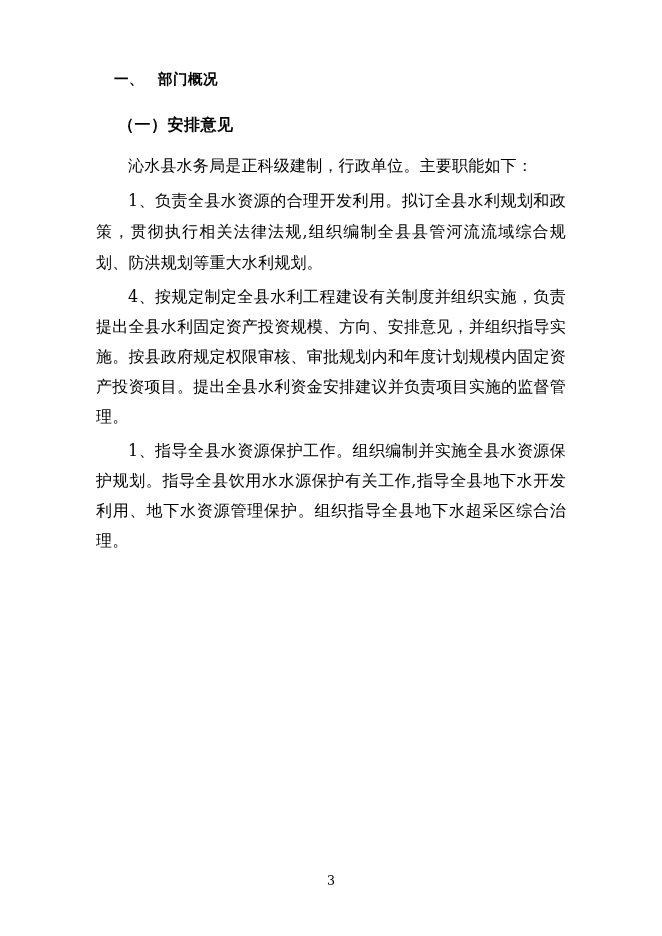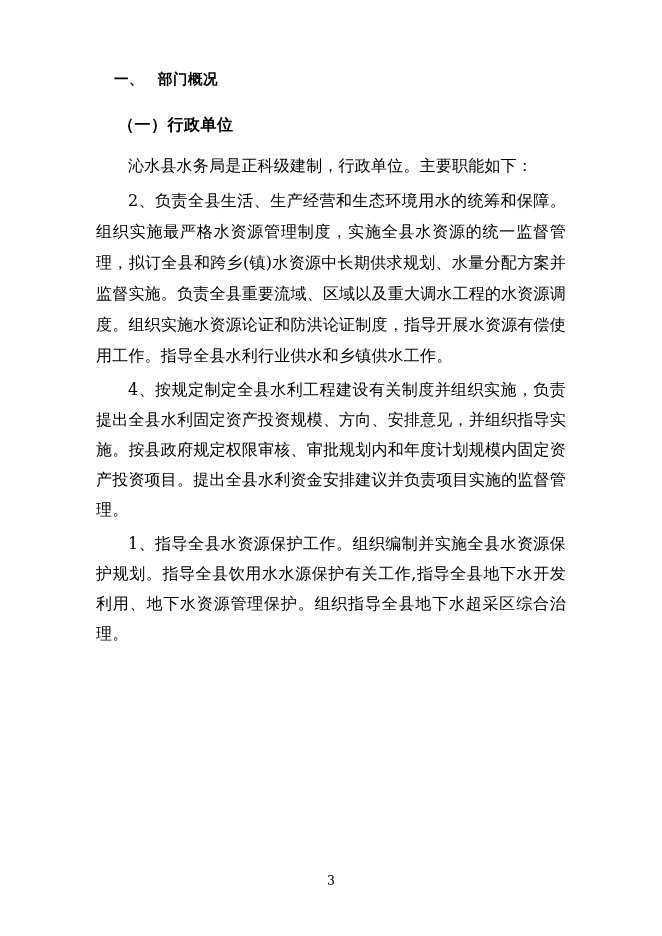--- a/index.html
+++ b/index.html
@@ -68,24 +68,24 @@
 <body>
 
 <div class="page">
 
   <div class="doc-body">
 
     <h1 class="heading-1">
       <span class="num">一、</span><span>部门概况</span>
     </h1>
 
-    <h2 class="heading-2">（一）行政单位</h2>
+    <h2 class="heading-2">（一）安排意见</h2>
 
     <p class="para">沁水县水务局是正科级建制，行政单位。主要职能如下：</p>
-    <p class="para">2、负责全县生活、生产经营和生态环境用水的统筹和保障。组织实施最严格水资源管理制度，实施全县水资源的统一监督管理，拟订全县和跨乡(镇)水资源中长期供求规划、水量分配方案并监督实施。负责全县重要流域、区域以及重大调水工程的水资源调度。组织实施水资源论证和防洪论证制度，指导开展水资源有偿使用工作。指导全县水利行业供水和乡镇供水工作。</p>
+    <p class="para">1、负责全县水资源的合理开发利用。拟订全县水利规划和政策，贯彻执行相关法律法规,组织编制全县县管河流流域综合规划、防洪规划等重大水利规划。</p>
     <p class="para tight">4、按规定制定全县水利工程建设有关制度并组织实施，负责提出全县水利固定资产投资规模、方向、安排意见，并组织指导实施。按县政府规定权限审核、审批规划内和年度计划规模内固定资产投资项目。提出全县水利资金安排建议并负责项目实施的监督管理。</p>
     <p class="para tight">1、指导全县水资源保护工作。组织编制并实施全县水资源保护规划。指导全县饮用水水源保护有关工作,指导全县地下水开发利用、地下水资源管理保护。组织指导全县地下水超采区综合治理。</p>
 
   </div>
 
   <div class="page-number">3</div>
 
 </div>
 
 </body></html>

